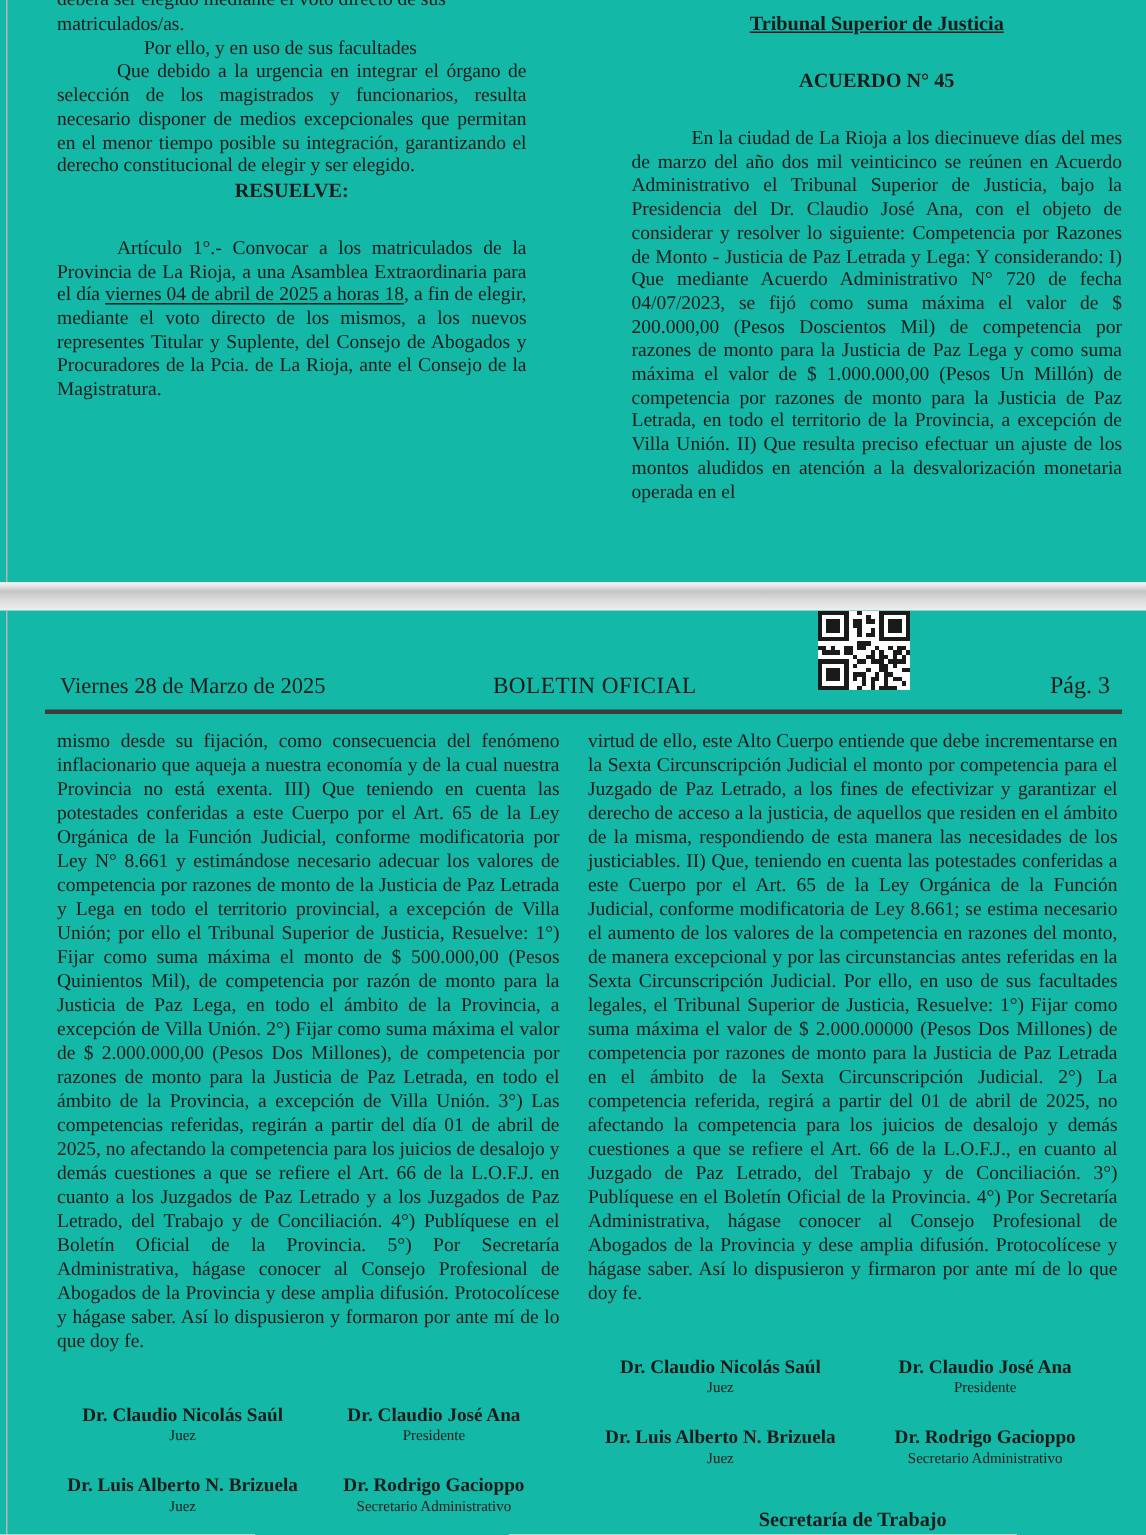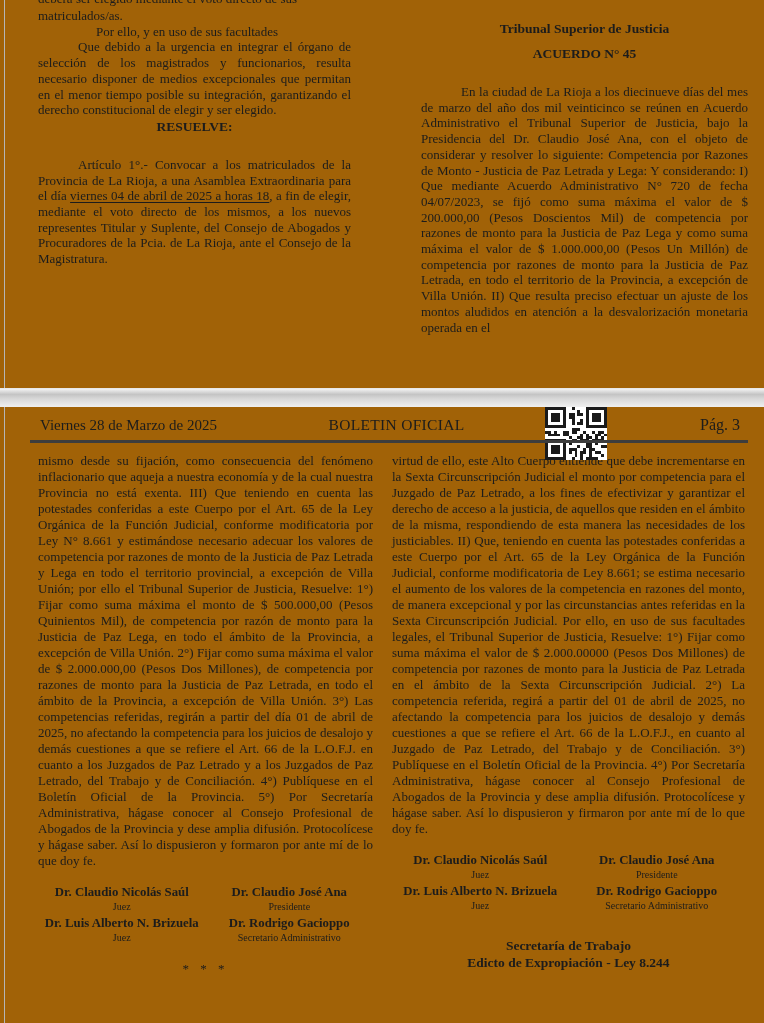--- a/index.html
+++ b/index.html
@@ -1,18 +1,18 @@
 <!DOCTYPE html>
 <html><head>
 <meta charset="utf-8">
 <style>
   * { margin:0; padding:0; box-sizing:border-box; }
   html,body { width:764px; height:1023px; overflow:hidden; background:#fff;
     font-family:"Liberation Serif","DejaVu Serif",serif; color:#1c1c1c; }
-  .page { position:relative; background:#a16207; }
+  .page { position:relative; background:#14b8a6; }
   .page::before { content:""; position:absolute; left:4px; top:0; bottom:0; width:1px; background:#b5b5b5; }
   .page1 { height:388px; overflow:hidden; }
   .page-gap { height:19px; background:linear-gradient(#f2f2f2, #c4c4c4 30%, #d8d8d8 55%, #efefef); border-top:1px solid #e8e8e8; }
   .page2 { height:616px; overflow:hidden; }
 
   .cols { display:flex; }
   .page1 .col-left  { width:313px; margin-left:38px; }
   .page1 .col-right { width:327px; margin-left:70px; }
   .page2 .cols { margin-top:10px; }
   .page2 .col-left  { width:335px; margin-left:38px; }
@@ -22,29 +22,29 @@
   .page2 .para { line-height:16px; }
   .indent { text-indent:40px; }
   .clip-line { height:8px; overflow:hidden; }
   .clip-line span { display:block; margin-top:-9px; font-size:13px; line-height:15.7px; }
 
   .center-line { text-align:center; }
   .heading { font-weight:bold; font-size:13.5px; line-height:17px; text-align:center; }
   .u { text-decoration:underline; text-underline-offset:2px; }
 
   
-  .bo-header { position:relative; height:36px; }
+  .bo-header { position:relative; height:69px; }
   .bo-date  { position:absolute; left:40px; bottom:9px; font-size:15px; }
   .bo-title { position:absolute; left:0; right:0; bottom:9px; text-align:center; font-size:15.5px; letter-spacing:0.3px;padding-left:29px; }
   .bo-page  { position:absolute; right:24px; bottom:9px; font-size:16px; }
   .bo-qr    { position:absolute; left:545px; top:0; }
   .bo-rule  { position:absolute; left:30px; right:16px; bottom:0; height:3.5px; background:#3d3d3d; }
 
   
-  .sig-grid { display:grid; grid-template-columns:1fr 1fr; margin-top:16px; row-gap:2px; }
+  .sig-grid { display:grid; grid-template-columns:1fr 1fr; margin-top:34px; row-gap:18px; }
   .sig { text-align:center; }
   .sig-name { font-weight:bold; font-size:12.8px; line-height:15px; }
   .sig-role { font-size:10px; line-height:14px; }
 
   .stars { text-align:center; font-size:13px; margin-top:16px; letter-spacing:4px; }
   .varios { margin-top:22px; }
   .varios span { font-weight:bold; font-size:13.5px; text-decoration:underline; text-underline-offset:2px; }
   .sec-block { margin-top:24px; }
   .sec-block div { font-weight:bold; font-size:13.5px; line-height:17px; text-align:center; } .mt22 { margin-top:22px; }
 </style>
@@ -57,22 +57,22 @@
       <div class="clip-line">
           <span>deberá ser elegido mediante el voto directo de sus</span>
         </div>
       <div class="para">matriculados/as.</div>
       <div class="para" style="text-indent:58px;">Por ello, y en uso de sus facultades</div>
       <div class="para indent">Que debido a la urgencia en integrar el órgano de selección de los magistrados y funcionarios, resulta necesario disponer de medios excepcionales que permitan en el menor tiempo posible su integración, garantizando el derecho constitucional de elegir y ser elegido.</div>
       <div class="heading">RESUELVE:</div>
       <div class="para indent mt22"><span>Artículo 1°.- Convocar a los matriculados de la Provincia de La Rioja, a una Asamblea Extraordinaria para el día </span><span class="u">viernes 04 de abril de 2025 a horas 18</span><span>, a fin de elegir, mediante el voto directo de los mismos, a los nuevos representes Titular y Suplente, del Consejo de Abogados y Procuradores de la Pcia. de La Rioja, ante el Consejo de la Magistratura.</span></div>
     </div>
     <div class="col-right">
-      <div class="heading" style="margin-top:20px;">Tribunal Superior de Justicia</div>
-      <div class="heading" style="margin-top:8px;">ACUERDO N° 45</div>
+      <div class="heading" style="margin-top:7px;text-decoration:underline;">Tribunal Superior de Justicia</div>
+      <div class="heading" style="margin-top:21px;">ACUERDO N° 45</div>
       <div class="para indent mt22">En la ciudad de La Rioja a los diecinueve días del mes de marzo del año dos mil veinticinco se reúnen en Acuerdo Administrativo el Tribunal Superior de Justicia, bajo la Presidencia del Dr. Claudio José Ana, con el objeto de considerar y resolver lo siguiente: Competencia por Razones de Monto - Justicia de Paz Letrada y Lega: Y considerando: I) Que mediante Acuerdo Administrativo N° 720 de fecha 04/07/2023, se fijó como suma máxima el valor de $ 200.000,00 (Pesos Doscientos Mil) de competencia por razones de monto para la Justicia de Paz Lega y como suma máxima el valor de $ 1.000.000,00 (Pesos Un Millón) de competencia por razones de monto para la Justicia de Paz Letrada, en todo el territorio de la Provincia, a excepción de Villa Unión. II) Que resulta preciso efectuar un ajuste de los montos aludidos en atención a la desvalorización monetaria operada en el</div>
     </div>
   </div>
 </div>
 
 <div class="page-gap"></div>
 
 <div class="page page2">
   <div class="bo-header">
     <div class="bo-date">Viernes 28 de Marzo de 2025</div>

